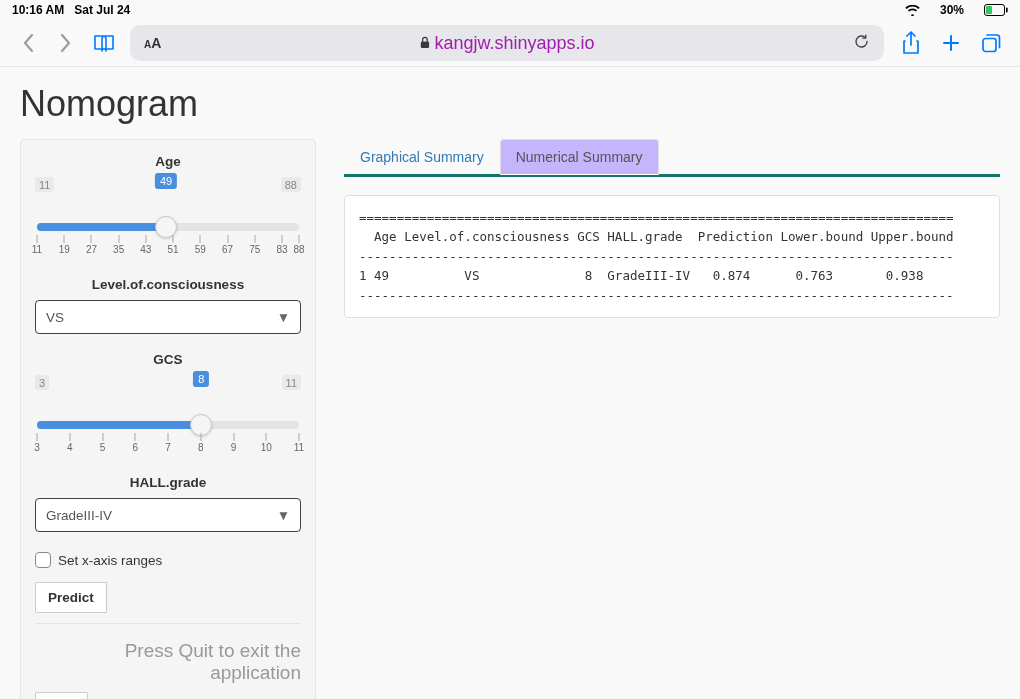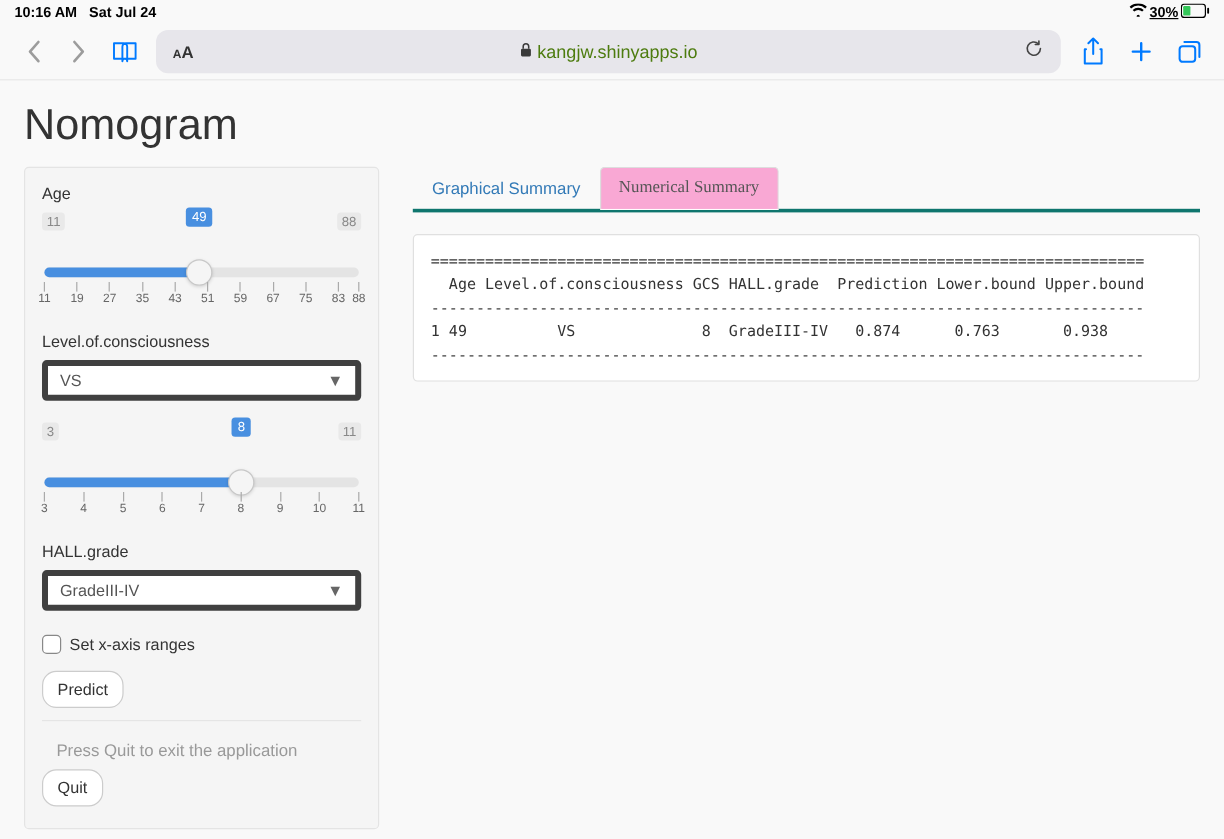--- a/index.html
+++ b/index.html
@@ -1,78 +1,78 @@
 <!DOCTYPE html>
 <html><head>
 <meta charset="utf-8">
 <style>
   * { box-sizing: border-box; margin: 0; padding: 0; }
   body { font-family: -apple-system, BlinkMacSystemFont, "Helvetica Neue", Arial, sans-serif; background: #f9f9f9; width: 1020px; height: 699px; overflow: hidden; }
   
   
   .status-bar { height: 20px; display: flex; align-items: center; justify-content: space-between; padding: 0 12px; font-size: 12px; font-weight: 600; background: #f9f9f9; }
   .status-left { display: flex; gap: 10px; }
-  .status-right { display: flex; align-items: flex-start; gap: 2px; text-decoration: underline; }
+  .status-right { display: flex; align-items: center; gap: 20px; }
   .wifi-icon, .battery-icon { display: inline-flex; align-items: center; }
 
   
   .browser-bar { height: 47px; display: flex; align-items: center; gap: 14px; padding: 0 16px; background: #f9f9f9; border-bottom: 1px solid #e8e8e8; }
   .nav-btn { width: 24px; height: 24px; display: flex; align-items: center; justify-content: center; color: #9c9c9c; }
   .bookmark-btn { color: #007aff; }
   .addr-bar { flex: 1; height: 36px; background: #e7e6eb; border-radius: 10px; display: flex; align-items: center; padding: 0 14px; gap: 8px; }
   .aa { font-size: 14px; font-weight: 600; color: #333; }
   .addr-spacer { flex: 1; }
-  .addr-url { display: flex; align-items: center; gap: 4px; font-size: 15px; color: #4d7c0f; position: absolute; left: 50%; transform: translateX(-50%); justify-content: space-between; }
+  .addr-url { display: flex; align-items: center; gap: 4px; font-size: 18px; color: #a21caf; position: absolute; left: 50%; transform: translateX(-50%); justify-content: space-between; }
   .lock-icon svg { width: 11px; height: 13px; }
   .reload-btn { color: #444; }
   .tb-icon { color: #007aff; width: 26px; height: 26px; display: flex; align-items: center; justify-content: center; }
 
   
   .page { padding: 16px 20px; display: flex; flex-direction: column; }
   .page-title { font-size: 36px; font-weight: 500; color: #333; margin-bottom: 14px; }
   .layout { display: flex; gap: 28px; align-items: flex-start; }
 
   
   .sidebar { width: 296px; background: #f5f5f5; border: 1px solid #e4e4e4; border-radius: 4px; padding: 14px 14px 18px 14px; }
   .ctrl-group { margin-bottom: 18px; }
-  .ctrl-label { font-size: 13.5px; font-weight: 400; color: #333; margin-bottom: 8px; display: block; }
+  .ctrl-label { font-size: 13.5px; font-weight: 700; color: #333; margin-bottom: 8px; display: block; text-align: center; }
   
   
   .slider-row { position: relative; height: 22px; }
   .slider-endcap { position: absolute; top: 0; display: inline-block; background: #e9e9e9; color: #888; font-size: 11px; padding: 1.5px 4px; border-radius: 3px; }
   .slider-endcap.left { left: 0; }
   .slider-endcap.right { right: 0; }
   .slider-val { position: absolute; top: -4px; background: #488fe0; color: #fff; font-size: 11px; padding: 2px 5px; border-radius: 3px; transform: translateX(-50%); }
   .slider-track { position: relative; height: 8px; background: #e4e4e4; border-radius: 4px; margin: 24px 2px 0 2px; }
   .slider-fill { position: absolute; left: 0; top: 0; height: 100%; background: #488fe0; border-radius: 4px; }
   .slider-thumb { position: absolute; top: 50%; width: 22px; height: 22px; background: #f5f5f5; border: 1px solid #c8c8c8; border-radius: 50%; transform: translate(-50%, -50%); box-shadow: 0 1px 3px rgba(0,0,0,0.15); }
   .slider-ticks { position: relative; margin: 4px 2px 0 2px; height: 24px; }
   .tick { position: absolute; top: 0; width: 1px; height: 6px; background: #aaa; transform: translateX(-50%); }
   .tick.major { height: 8px; }
   .tick-label { position: absolute; top: 9px; font-size: 10px; color: #666; transform: translateX(-50%); }
 
   
-  .select-box { width: 100%; height: 34px; background: #fff; border: 5px solid #404040; border-radius: 4px; display: flex; align-items: center; justify-content: space-between; padding: 0 10px; font-size: 13.5px; color: #555; }
+  .select-box { width: 100%; height: 34px; background: #fff; border: 1px solid #404040; border-radius: 4px; display: flex; align-items: center; justify-content: space-between; padding: 0 10px; font-size: 13.5px; color: #555; }
   .select-arrow { color: #666; }
 
   
   .chk-row { display: flex; align-items: center; gap: 7px; font-size: 13.5px; color: #333; margin: 20px 0 14px 0; }
   .chk-box { width: 16px; height: 16px; border: 1.5px solid #888; border-radius: 4px; background: #fff; }
 
   
-  .btn { display: inline-block; background: #fff; border: 1px solid #ccc; border-radius: 12px; padding: 7px 12px; font-size: 13.5px; color: #333; }
-  .help-text { font-size: 14px; color: #999; margin: 16px 0 8px 12px; }
+  .btn { display: inline-block; background: #fff; border: 1px solid #ccc; border-radius: 1px; padding: 7px 12px; font-size: 13.5px; color: #333; font-weight: bold; }
+  .help-text { font-size: 19px; color: #999; margin: 16px 0 8px 12px; text-align: right; }
 
   .sep { height: 1px; background: #e5e5e5; margin: 10px 0 14px 0; }
 
   
   .main { flex: 1; }
   .tabs { display: flex; border-bottom: 3px solid #0f766e; }
   .tab { padding: 9px 15px; font-size: 14px; color: #337ab7; cursor: pointer; border: 1px solid transparent; border-bottom: none; border-radius: 4px 4px 0 0; margin-bottom: -1px; }
-  .tab.active { color: #555; background: #f9a8d4; border-color: #ddd; border-bottom: 1px solid #fff; font-family: Liberation Serif, serif; }
+  .tab.active { color: #555; background: #c4b5fd; border-color: #ddd; border-bottom: 1px solid #fff; }
   .output-box { border: 1px solid #e0e0e0; border-radius: 4px; padding: 12px 14px; margin-top: 18px; background: #fff; }
   .pre { font-family: ui-monospace, Menlo, Consolas, monospace; font-size: 12.5px; color: #333; white-space: pre; overflow: hidden; line-height: 1.55; }
 </style>
 </head>
 <body>
 
 <div class="status-bar">
   <div class="status-left">
     <span>10:16 AM</span>
     <span>Sat Jul 24</span>
@@ -197,20 +197,21 @@
       <div class="ctrl-group">
         <span class="ctrl-label">Level.of.consciousness</span>
         <div class="select-box">
           <span>VS</span>
           <span class="select-arrow">▼</span>
         </div>
       </div>
 
       
       <div class="ctrl-group">
+        <span class="ctrl-label">GCS</span>
         <div class="slider-row">
           <span class="slider-endcap left">3</span>
           <span class="slider-val" style="left:62.5%;">8</span>
           <span class="slider-endcap right">11</span>
         </div>
         <div class="slider-track">
           <div class="slider-fill" style="width:62.5%;"></div>
           <div class="slider-thumb" style="left:62.5%;"></div>
         </div>
         <div class="slider-ticks">

